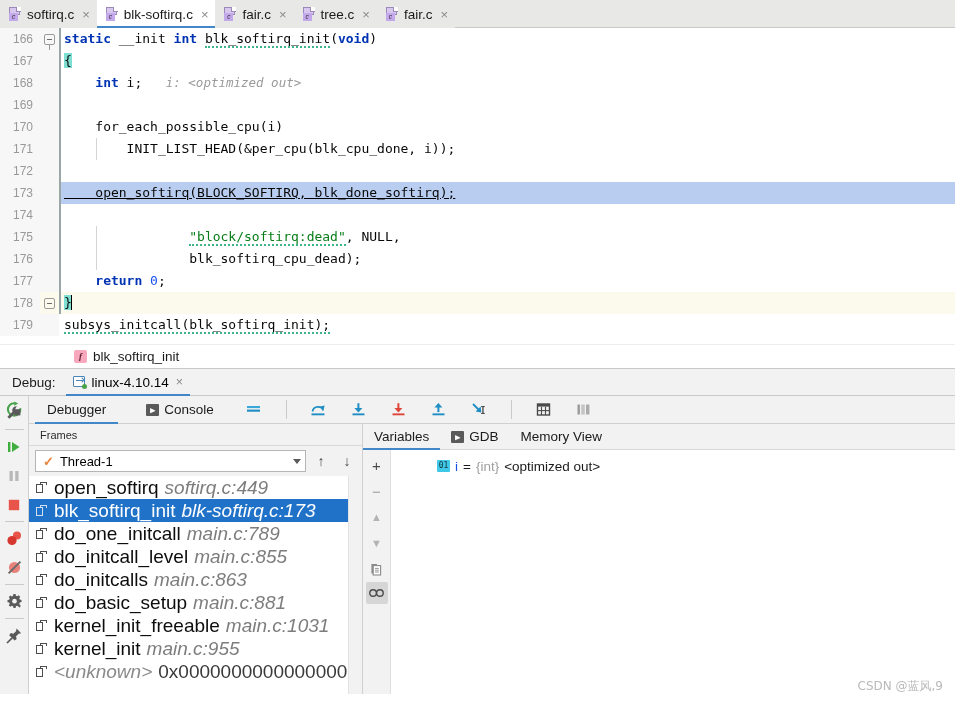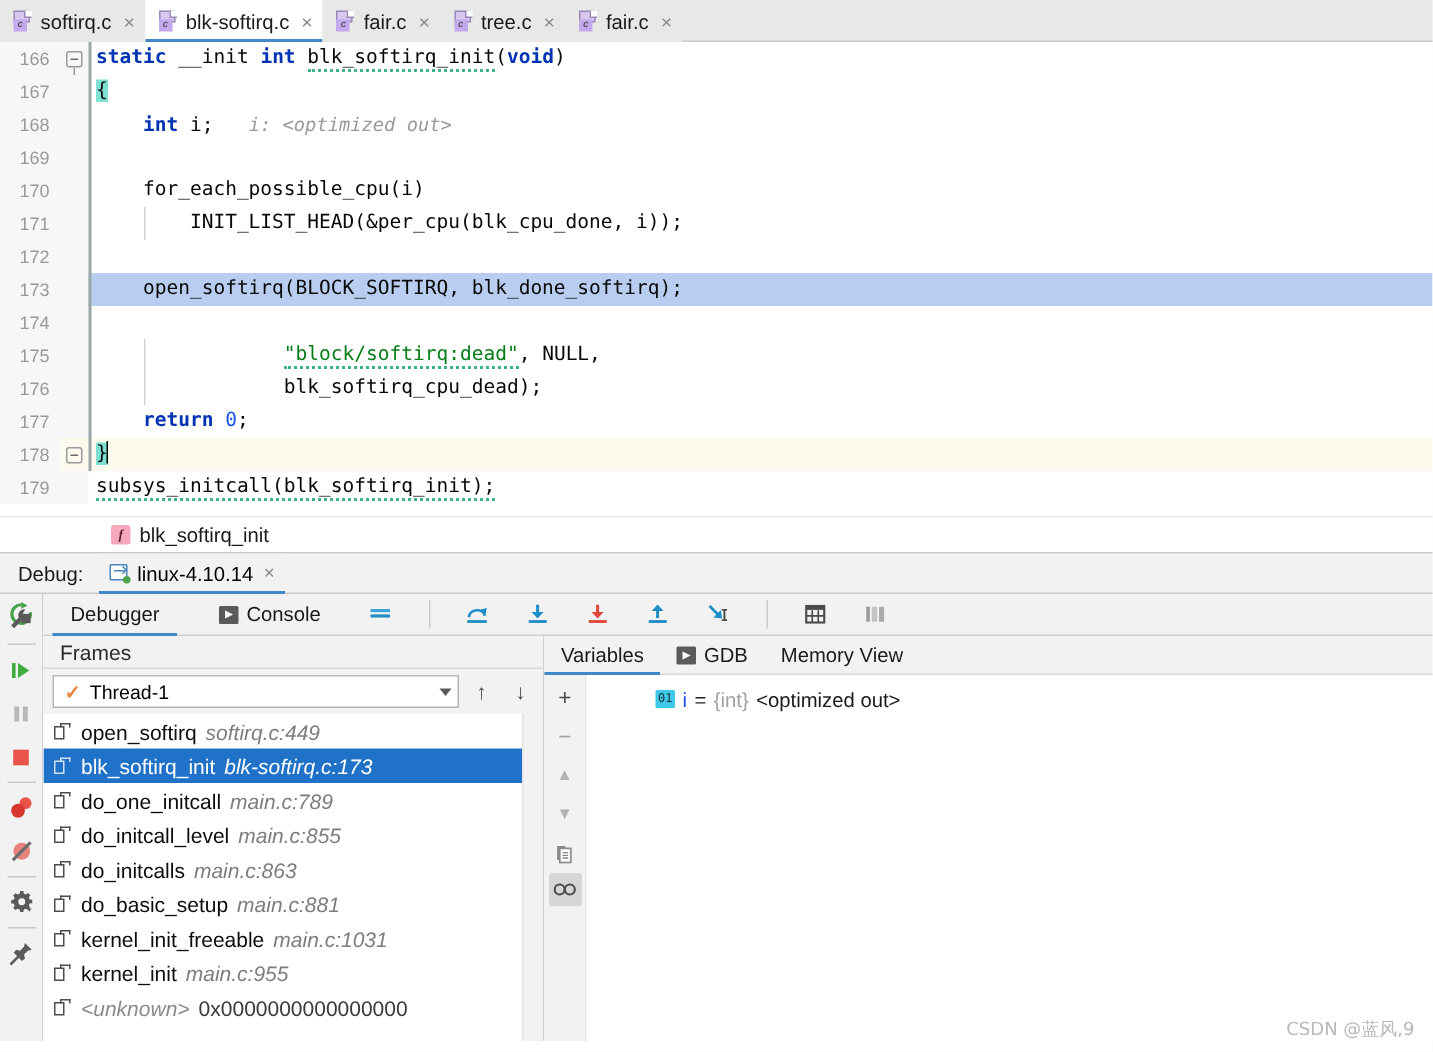--- a/index.html
+++ b/index.html
@@ -66,21 +66,21 @@
     user-select:none;
   }
   .code-row .foldcol {
     width:19px; flex:0 0 19px; height:22px; background:#f7f7f7;
     position:relative;
   }
   .code-row .linecontent {
     flex:1 1 auto; height:22px; line-height:22px; padding-left:5px;
     font-size:13px; white-space:pre; position:relative;
   }
-  .code-row.exec .linecontent, .code-row.exec .gutter-spacer { background:#b8cdef; }
+  .code-row.exec .linecontent, .code-row.exec .gutter-spacer { background:#b8cdef;text-decoration:underline; }
   .code-row.exec .linecontent { background:#b8cdef; }
   .code-row.caret .linecontent { background:#fcfaed; }
 
   .indentguide {
     position:absolute; top:0; bottom:0; width:1px; background:#d4d4d4;
   }
   .methodbar {
     position:absolute; top:0; bottom:0; left:0; width:1.5px; background:#9aa7a6;
   }
 
@@ -199,21 +199,21 @@
   .tb-sep { width:1px; height:19px; background:#cacaca; margin:0 4px; }
 
   .panes { flex:1 1 auto; display:flex; min-height:0; }
 
   .pane-frames {
     width:334px; flex:0 0 334px; display:flex; flex-direction:column;
     border-right:1px solid #d0d0d0; background:#fff; min-height:0;
   }
   .pane-hdr {
     height:22px; display:flex; align-items:center; padding-left:11px;
-    font-size:14px; color:#2b2b2b; background:#f2f2f2;
+    font-size:11px; color:#2b2b2b; background:#f2f2f2;
     border-bottom:1px solid #d9d9d9;
   }
   .frames-toolbar {
     height:30px; display:flex; align-items:center; gap:4px;
     padding:0 4px 0 6px; background:#f2f2f2;
   }
   .thread-select {
     flex:1 1 auto; height:22px; background:#fff; border:1px solid #b5b5b5;
     display:flex; align-items:center; gap:6px; padding:0 4px 0 7px;
     font-size:13px; position:relative; cursor:pointer;
@@ -222,21 +222,21 @@
   .caret-dn {
     margin-left:auto; width:0; height:0; border-left:4.5px solid transparent;
     border-right:4.5px solid transparent; border-top:5px solid #5a5a5a;
   }
   .arrow-btn { width:22px; height:22px; display:flex; align-items:center;
     justify-content:center; cursor:pointer; color:#4a4a4a; font-size:14px; }
 
   .frames-list { flex:1 1 auto; overflow:hidden; background:#fff; }
   .frame-row {
     height:23px; display:flex; align-items:center; gap:6px; padding-left:7px;
-    font-size:14px; white-space:nowrap; cursor:default;
+    font-size:19px; white-space:nowrap; cursor:default;
   }
   .frame-row.sel { background:#1f72c8; color:#fff; }
   .frame-ico { width:12px; height:12px; position:relative; flex:0 0 auto; }
   .frame-ico .b1 {
     position:absolute; left:0; top:2px; width:7px; height:9px;
     border:1.3px solid #4d4d4d;
   }
   .frame-ico .b2 {
     position:absolute; left:4px; top:0px; width:7px; height:3px;
     border:1.3px solid #4d4d4d; border-bottom:none;

